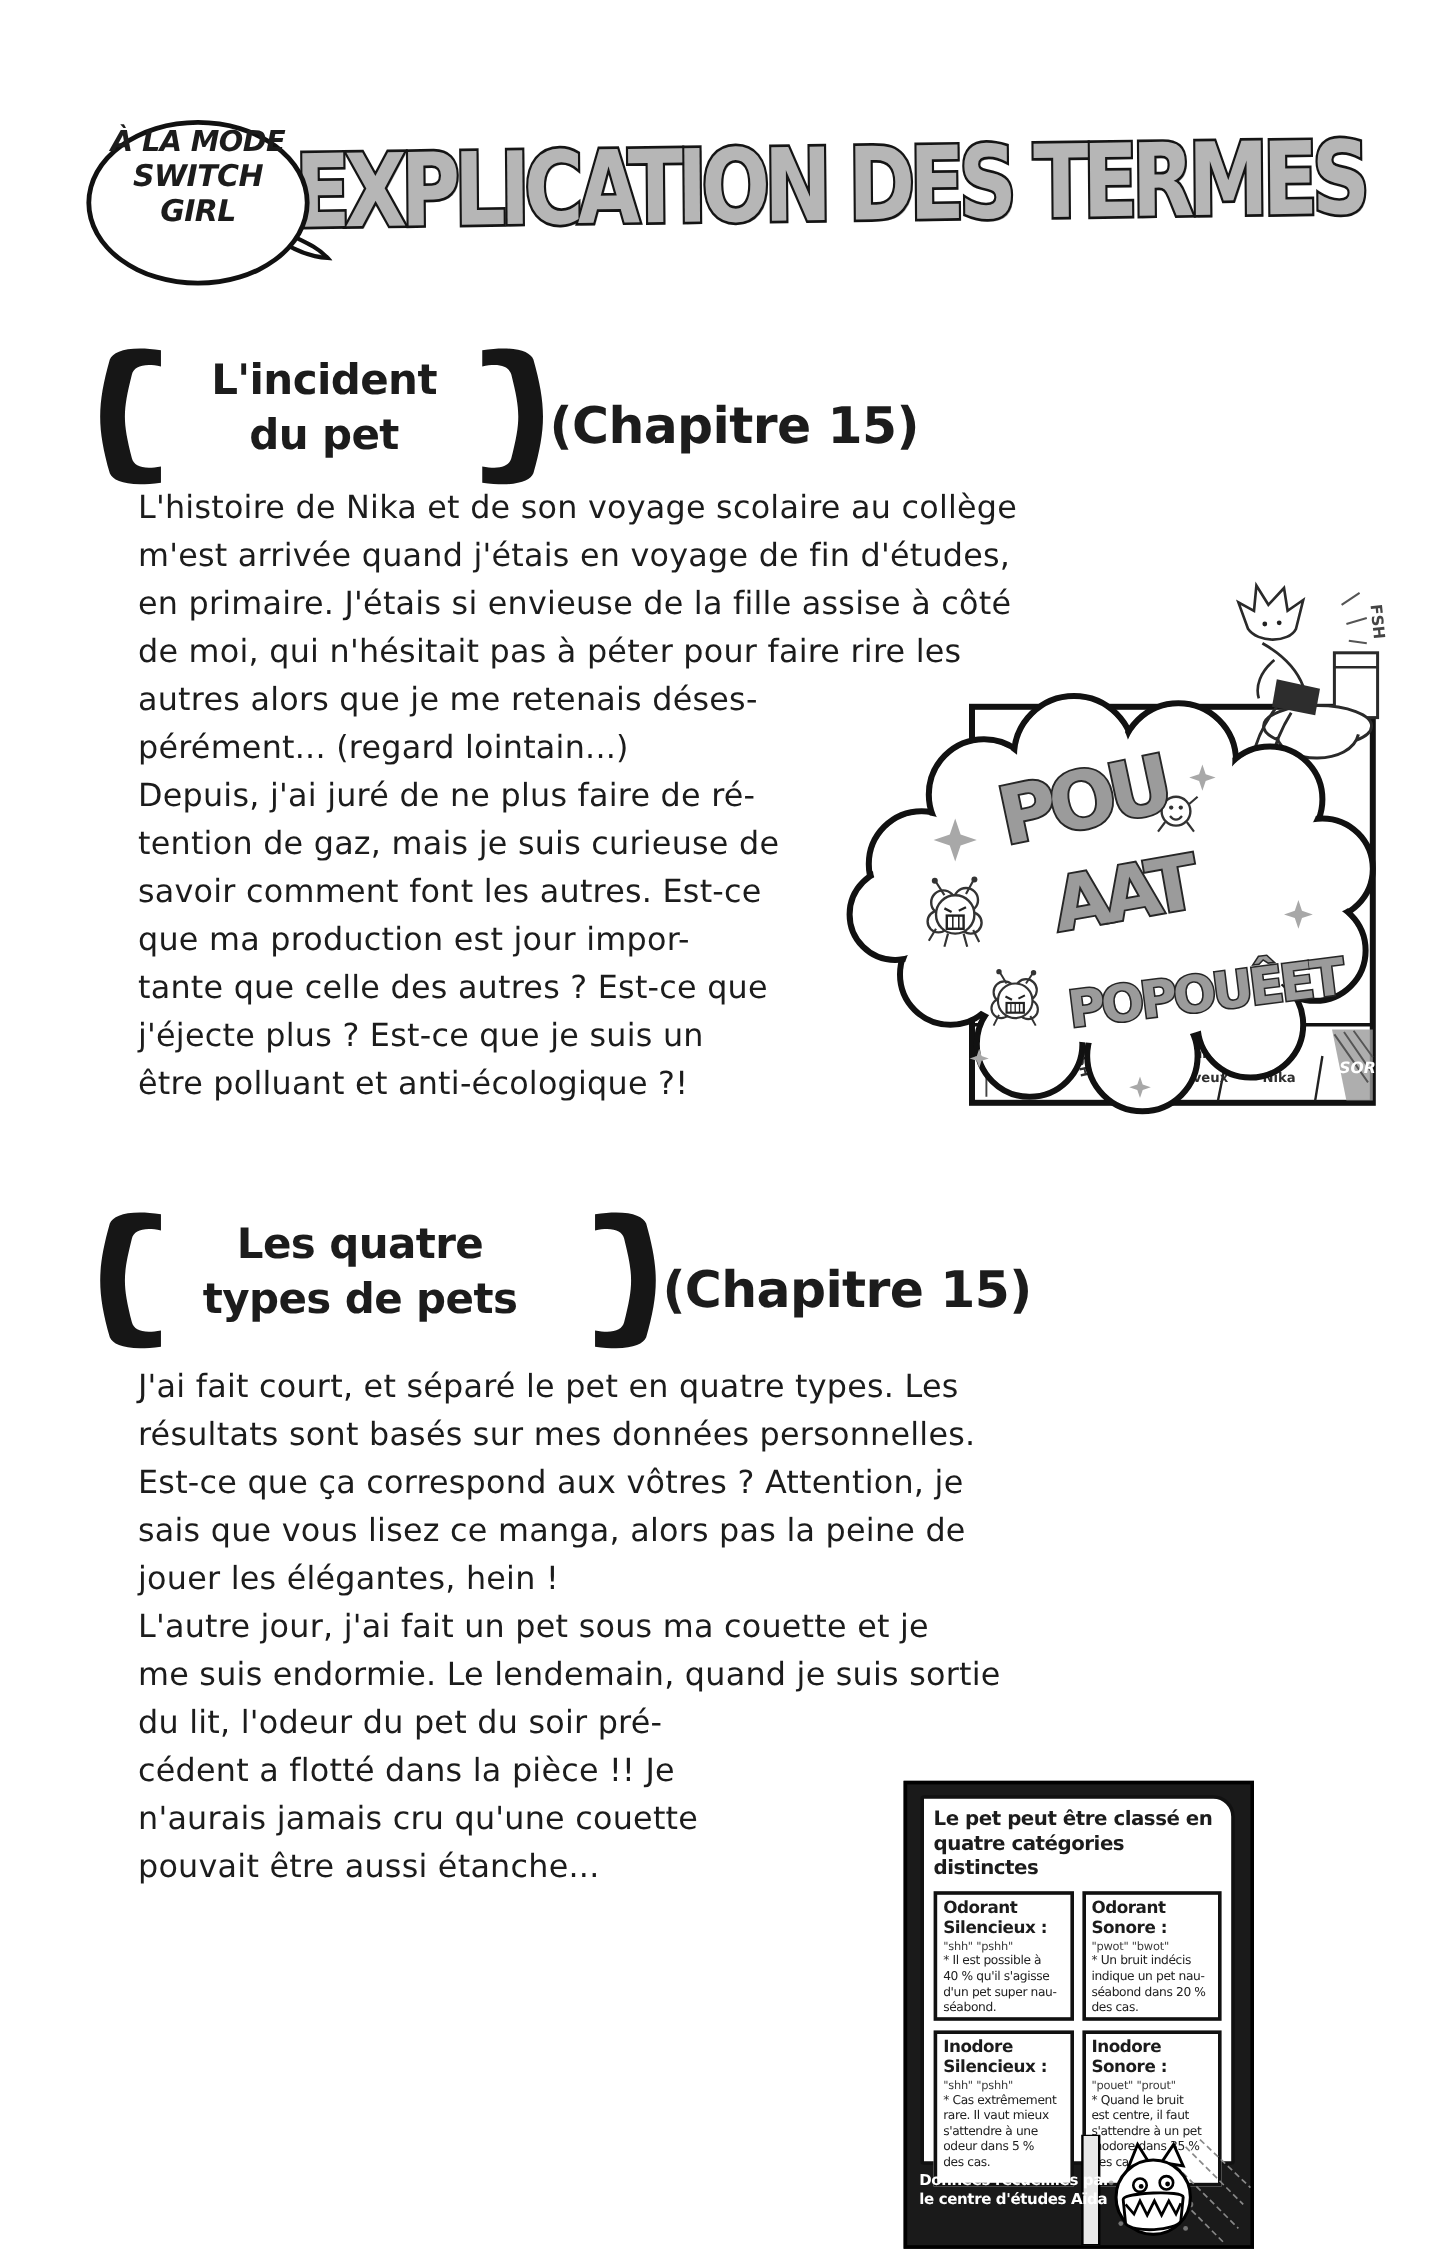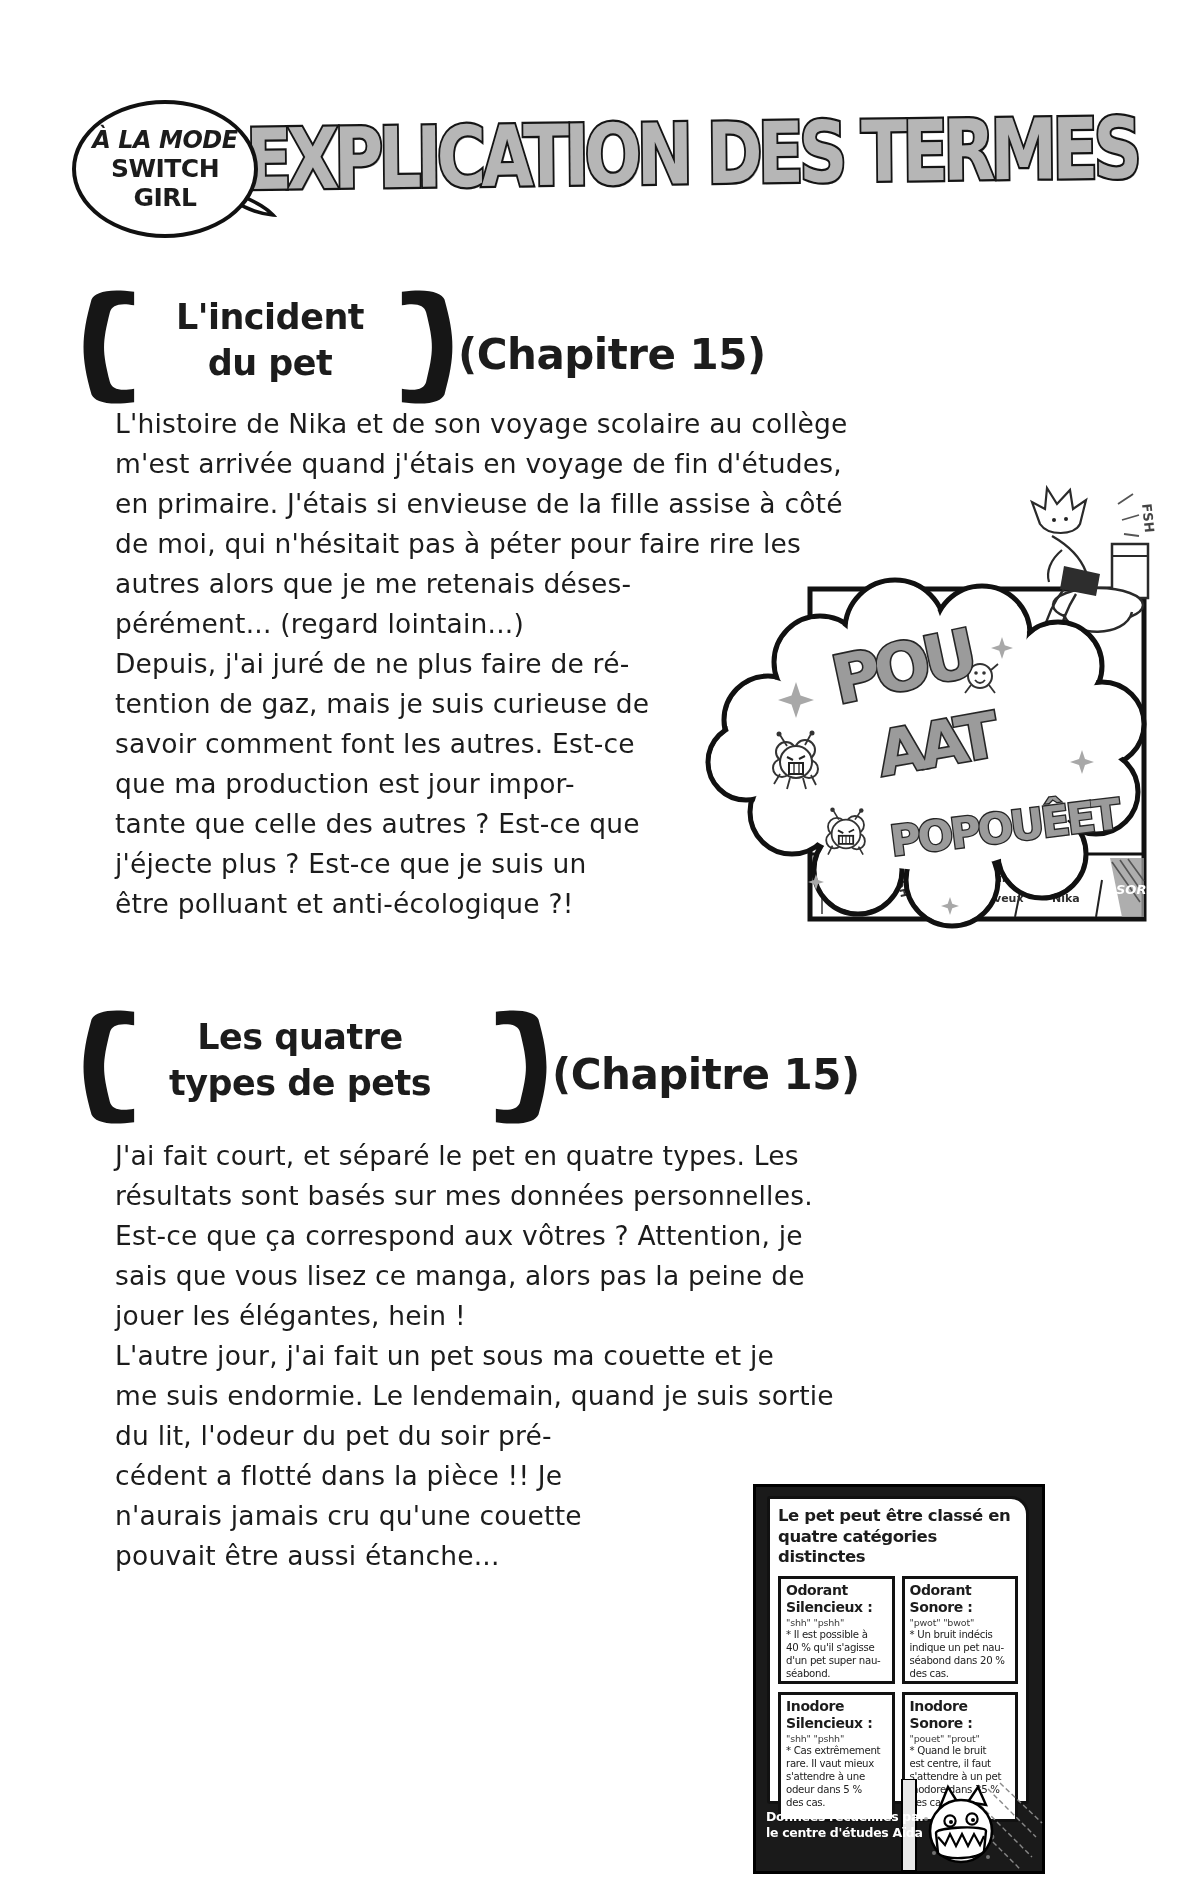--- a/index.html
+++ b/index.html
@@ -5,25 +5,25 @@
   html,body { margin:0; padding:0; background:#fff; }
   .page {
     position:relative; width:1200px; height:1886px; background:#fff;
     font-family:"DejaVu Sans", sans-serif; color:#1c1c1c; overflow:hidden;
   }
 
   
   .badge {
     position:absolute; left:72px; top:100px; width:178px; height:130px;
     border:4px solid #111; border-radius:50%;
-    display:flex; flex-direction:column; align-items:center; justify-content:center;
+    display:flex; flex-direction:column; align-items:center; justify-content:flex-start;
     background:#fff; z-index:3; text-align:center;
   }
   .badge .l1 { font-size:24px; font-weight:800; font-style:italic; letter-spacing:-0.5px; }
-  .badge .l2 { font-size:25px; font-weight:800; letter-spacing:-0.5px; }
+  .badge .l2 { font-size:25px; font-weight:800; font-style:italic; letter-spacing:-0.5px; }
   .badge-tail { position:absolute; left:233px; top:188px; z-index:2; }
 
   .logo {
     position:absolute; left:246px; top:86px; width:840px; height:148px;
     display:flex; align-items:center; z-index:1;
   }
   .logo span {
     font-weight:900; font-size:84px; letter-spacing:-6px; white-space:nowrap;
     transform:scaleX(0.8) rotate(-0.6deg); transform-origin:left center;
     color:#b6b6b6; -webkit-text-stroke:4.5px #151515; paint-order:stroke;

